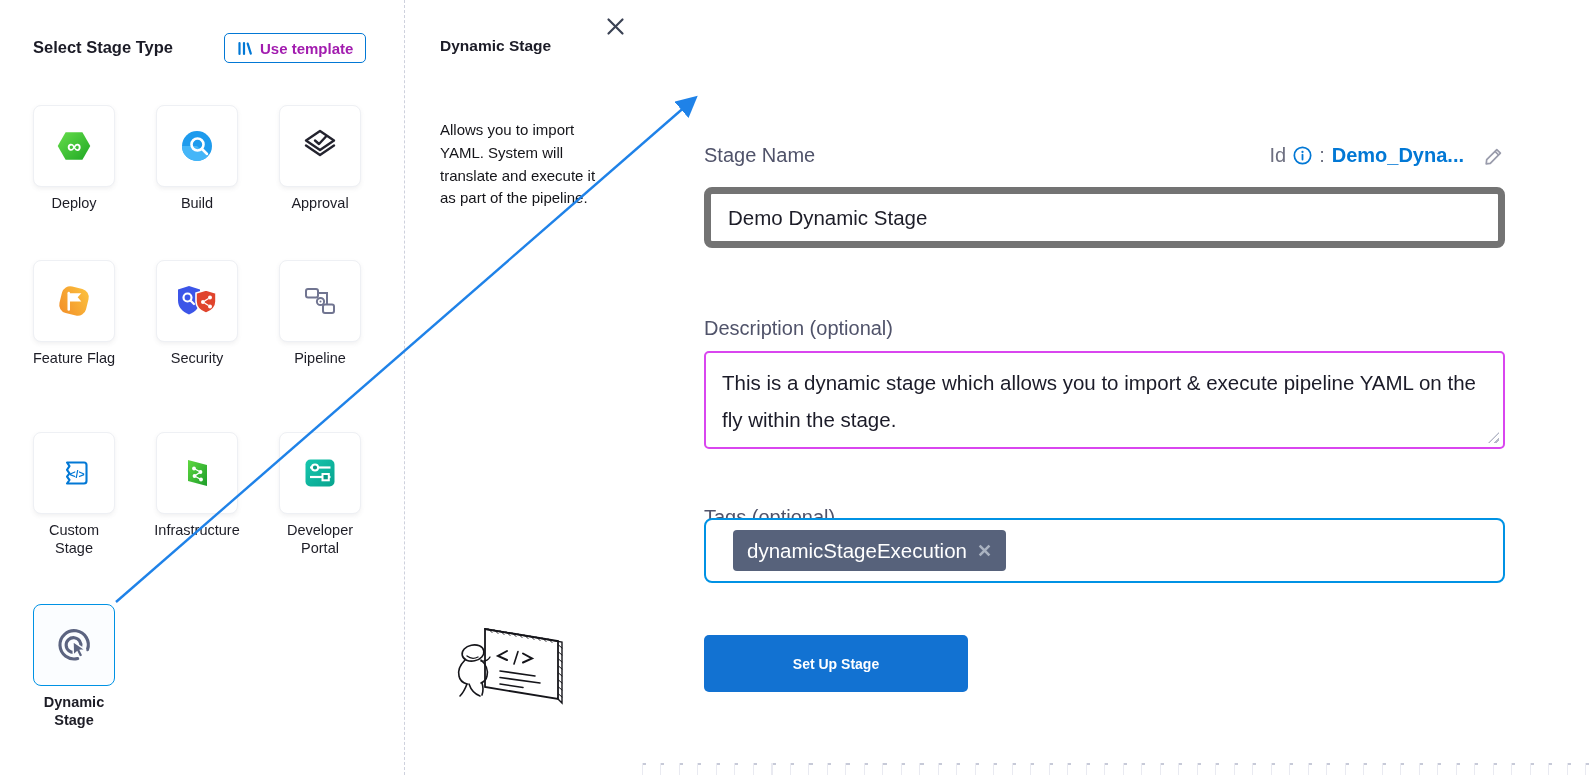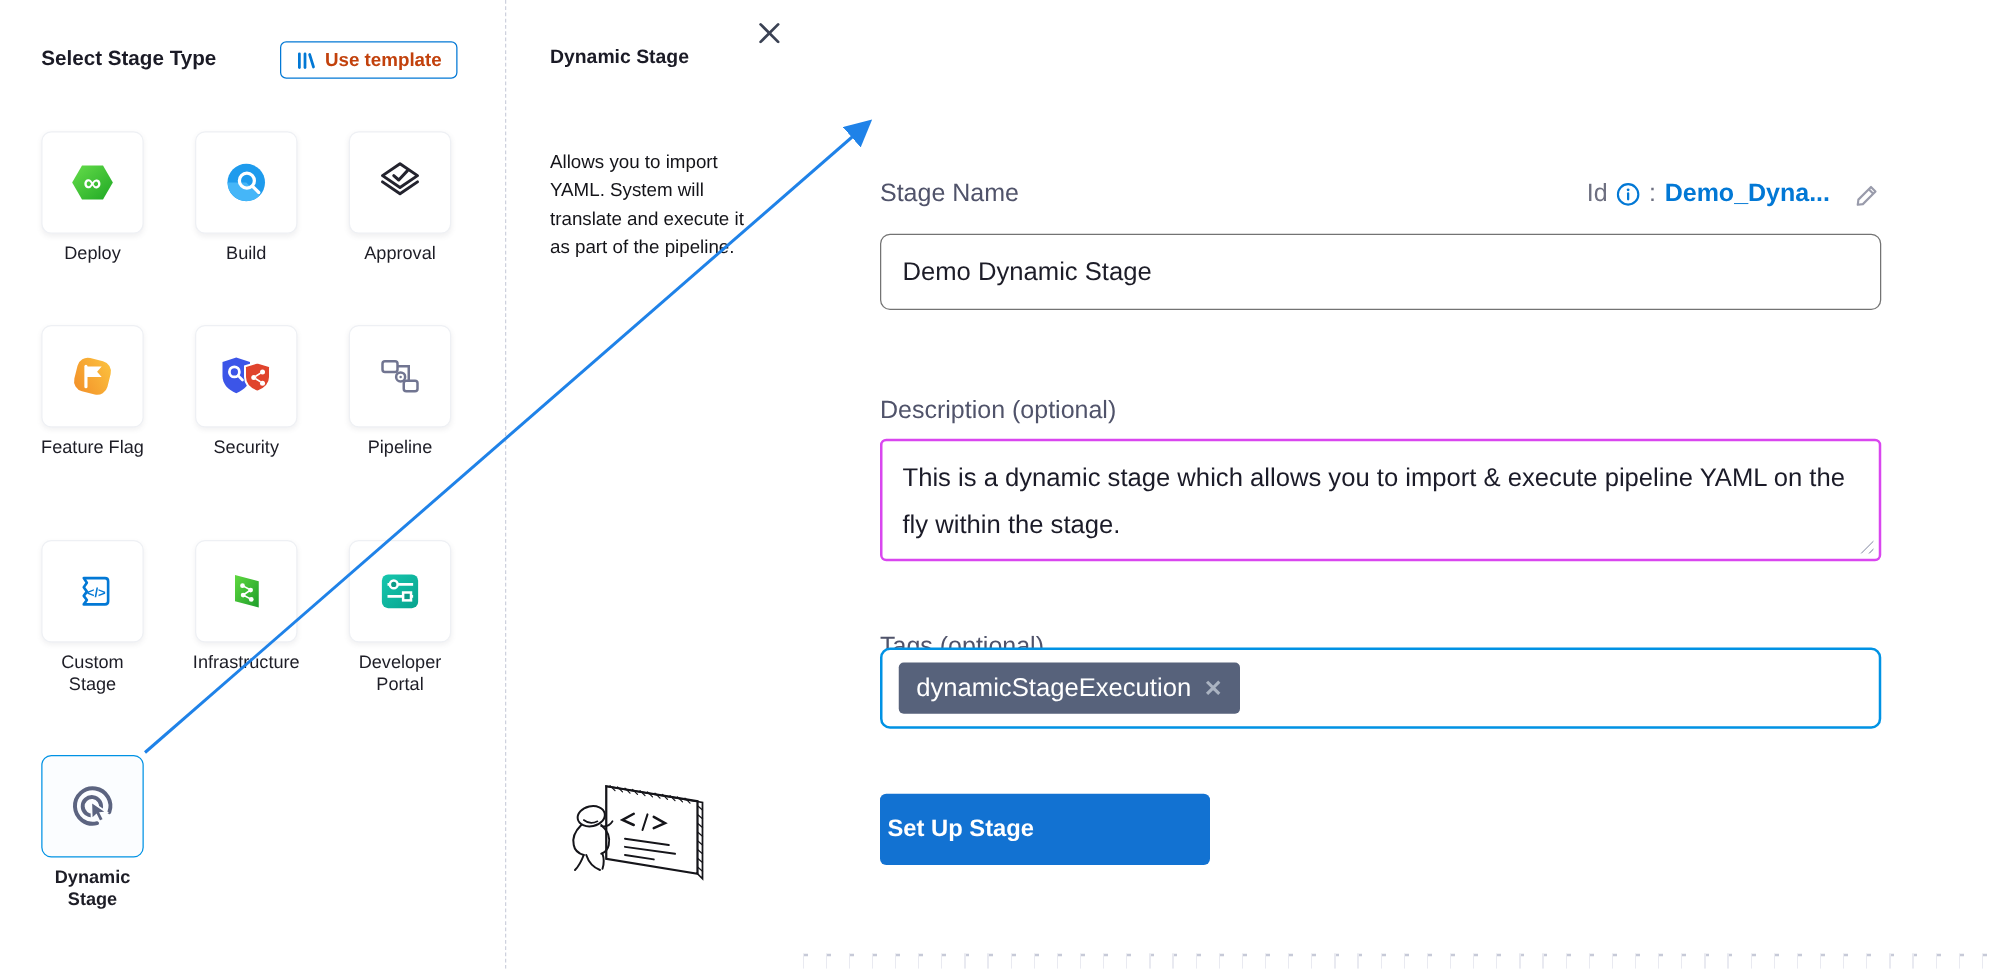--- a/index.html
+++ b/index.html
@@ -3,21 +3,21 @@
 <meta charset="utf-8">
 <style>
   * { box-sizing: border-box; }
   html,body { margin:0; padding:0; width:1592px; height:775px; overflow:hidden;
     background:#fff; font-family:"Liberation Sans", sans-serif; }
   .page { position:relative; width:1592px; height:775px; }
 
   
   .lp-title { position:absolute; left:33px; top:38px; font-size:16.5px; font-weight:700; color:#1b1b26; }
   .use-template { position:absolute; left:224px; top:33px; height:30px; padding:0 12px;
-    border:1.5px solid #0278d5; border-radius:5px; background:#fff; color:#c2410c;
+    border:1.5px solid #0278d5; border-radius:5px; background:#fff; color:#a21caf;
     font-size:15px; font-weight:600; display:flex; align-items:center; gap:7px; cursor:pointer; }
   .tile-row { position:absolute; left:33px; display:flex; gap:41px; }
   .r1{top:105px} .r2{top:260px} .r3{top:432px} .r4{top:604px}
   .tile-item { position:relative; width:82px; }
   .tile { width:82px; height:82px; background:#fff; border:1px solid #eef0f4; border-radius:8px;
     box-shadow:0 2px 4px rgba(96,97,112,.09); display:flex; align-items:center; justify-content:center; cursor:pointer; }
   .tile-label { position:absolute; top:90px; left:50%; transform:translateX(-50%); width:84px;
     text-align:center; font-size:14.5px; line-height:17.5px; color:#1d1d26; }
   .tile-label.one-line { width:max-content; }
   .tile-item.sel .tile { border:1.5px solid #0092e4; background:#fbfdff; box-shadow:none; }
@@ -41,39 +41,39 @@
   .form-header { position:absolute; left:698px; top:64px; display:flex; align-items:center; gap:11px; }
   .form-title { font-size:24.5px; font-weight:700; color:#1c2130; }
   .name-row { position:absolute; left:704px; top:144px; width:801px; display:flex;
     justify-content:space-between; align-items:center; }
   .field-label { font-size:20px; font-weight:500; color:#50536a; }
   .id-group { display:flex; align-items:center; gap:7px; }
   .id-label, .id-colon { font-size:20px; color:#6d6f80; }
   .id-value { font-size:20px; font-weight:600; color:#0278d5; cursor:pointer; }
   .pencil-wrap { margin-left:12px; cursor:pointer; display:flex; }
   .text-input { position:absolute; left:704px; top:187px; width:801px; height:61px;
-    border:1px solid #737373; border-radius:8px; background:#fff; font-size:20.5px; color:#1d1d28;
+    border:7px solid #737373; border-radius:8px; background:#fff; font-size:20.5px; color:#1d1d28;
     padding:0 17px; font-family:"Liberation Sans", sans-serif; outline:none; }
   .desc-label { position:absolute; left:704px; top:317px; }
   .desc-box { position:absolute; left:704px; top:351px; width:801px; height:98px;
     border:2px solid #d946ef; border-radius:5px; background:#fff; padding:11px 16px;
     font-size:20.5px; line-height:37px; color:#1b1b28; }
   .resize-corner { position:absolute; right:4px; bottom:4px; width:11px; height:11px;
     background:repeating-linear-gradient(135deg, transparent 0 3px, #a7abbd 3px 4.5px);
     clip-path:polygon(100% 0, 100% 100%, 0 100%); opacity:.85; }
   .tags-label { position:absolute; left:704px; top:506px; }
   .tags-box { position:absolute; left:704px; top:518px; width:801px; height:65px;
     border:2px solid #0092e4; border-radius:8px; background:#fff; display:flex;
-    align-items:center; padding-left:13px; cursor:text; }
+    align-items:center; padding-left:27px; cursor:text; }
   .tag-chip { height:41px; background:#57627b; border-radius:4px; color:#fff; font-size:20.5px;
     display:flex; align-items:center; gap:10px; padding:0 14px; cursor:default; }
   .tag-x { color:#aab3c1; font-size:18px; font-weight:700; cursor:pointer; }
   .setup-btn { position:absolute; left:704px; top:635px; width:264px; height:57px;
-    background:#1272d2; border:none; border-radius:5px; color:#fff; font-size:19px;
-    font-weight:600; display:flex; align-items:center; justify-content:flex-start; cursor:pointer;
+    background:#1272d2; border:none; border-radius:5px; color:#fff; font-size:14px;
+    font-weight:600; display:flex; align-items:center; justify-content:center; cursor:pointer;
     font-family:"Liberation Sans", sans-serif; }
 
   
   .grid-strip { position:absolute; left:642px; top:763px; width:950px; height:12px;
     background-image:
       repeating-linear-gradient(90deg, #e9eaf1 0 1px, transparent 1px 18.5px),
       repeating-linear-gradient(90deg, #c7cad8 0 4px, transparent 4px 18.5px);
     background-size:100% 100%, 100% 2px;
     background-repeat:no-repeat, no-repeat; }
 </style>

